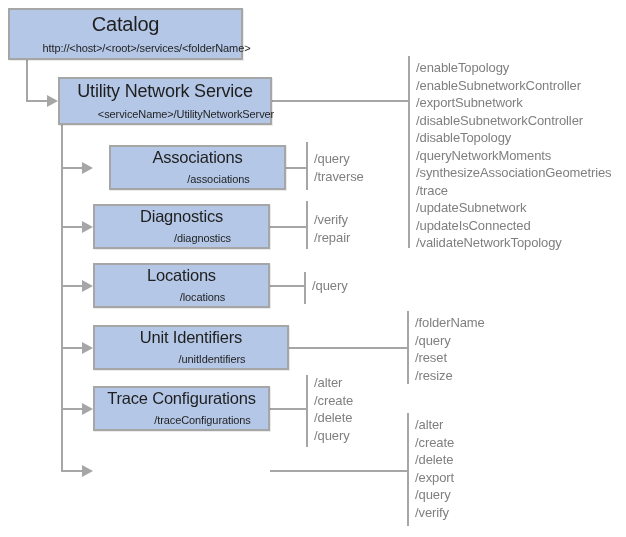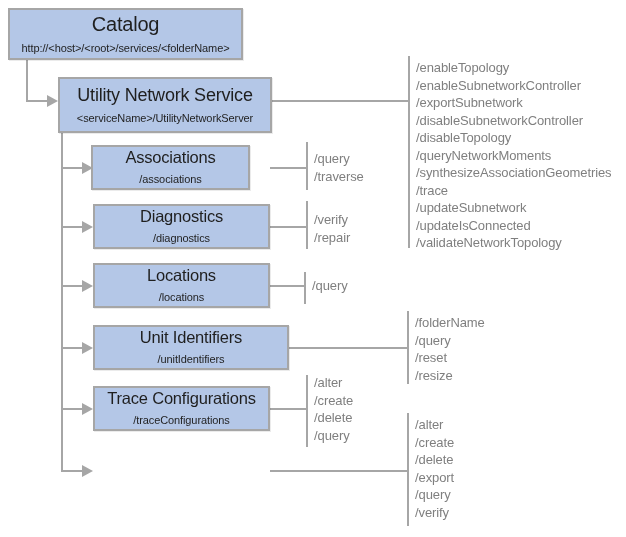--- a/index.html
+++ b/index.html
@@ -19,21 +19,21 @@
     background:var(--box-fill);
     border:2px solid var(--box-border);
     display:flex;flex-direction:column;align-items:center;justify-content:center;
     text-align:left;color:var(--title-text);
     box-shadow:1px 1px 0 rgba(0,0,0,0.08);
   }
   .node-title{line-height:1.05;letter-spacing:-0.2px;white-space:nowrap;}
   .node-title.xl{font-size:20px;}
   .node-title.lg{font-size:18px;}
   .node-title.md{font-size:16.5px;}
-  .node-sub{font-size:11px;line-height:1.15;margin-top:7px;letter-spacing:-0.1px;white-space:nowrap;}
+  .node-sub{font-size:11px;line-height:1.15;margin-top:7px;letter-spacing:-0.1px;white-space:nowrap;padding-left:42px;}
   .hline,.vline{position:absolute;background:var(--connector);}
   .hline{height:2px;}
   .vline{width:2px;}
   .arrow{
     position:absolute;width:0;height:0;
     border-top:6px solid transparent;
     border-bottom:6px solid transparent;
     border-left:11px solid var(--connector);
   }
   .ops{
@@ -84,26 +84,26 @@
   <div class="vline" style="left:306px;top:375px;height:72px"></div>
 
   <div class="hline" style="left:270px;top:469.5px;width:137px"></div>
   <div class="vline" style="left:407px;top:413px;height:113px"></div>
 
   <div class="node" style="left:8px;top:8px;width:235px;height:52px">
     <div class="node-title xl">Catalog</div>
     <div class="node-sub">http://&lt;host&gt;/&lt;root&gt;/services/&lt;folderName&gt;</div>
   </div>
 
-  <div class="node" style="left:58px;top:77px;width:214px;height:56px">
+  <div class="node" style="left:58px;top:77px;width:214px;height:48px">
     <div class="node-title lg">Utility Network Service</div>
     <div class="node-sub">&lt;serviceName&gt;/UtilityNetworkServer</div>
   </div>
 
-  <div class="node" style="left:91px;top:145px;width:159px;height:45px">
+  <div class="node" style="left:109px;top:145px;width:177px;height:45px">
     <div class="node-title md">Associations</div>
     <div class="node-sub">/associations</div>
   </div>
 
   <div class="node" style="left:93px;top:204px;width:177px;height:45px">
     <div class="node-title md">Diagnostics</div>
     <div class="node-sub">/diagnostics</div>
   </div>
 
   <div class="node" style="left:93px;top:263px;width:177px;height:45px">

